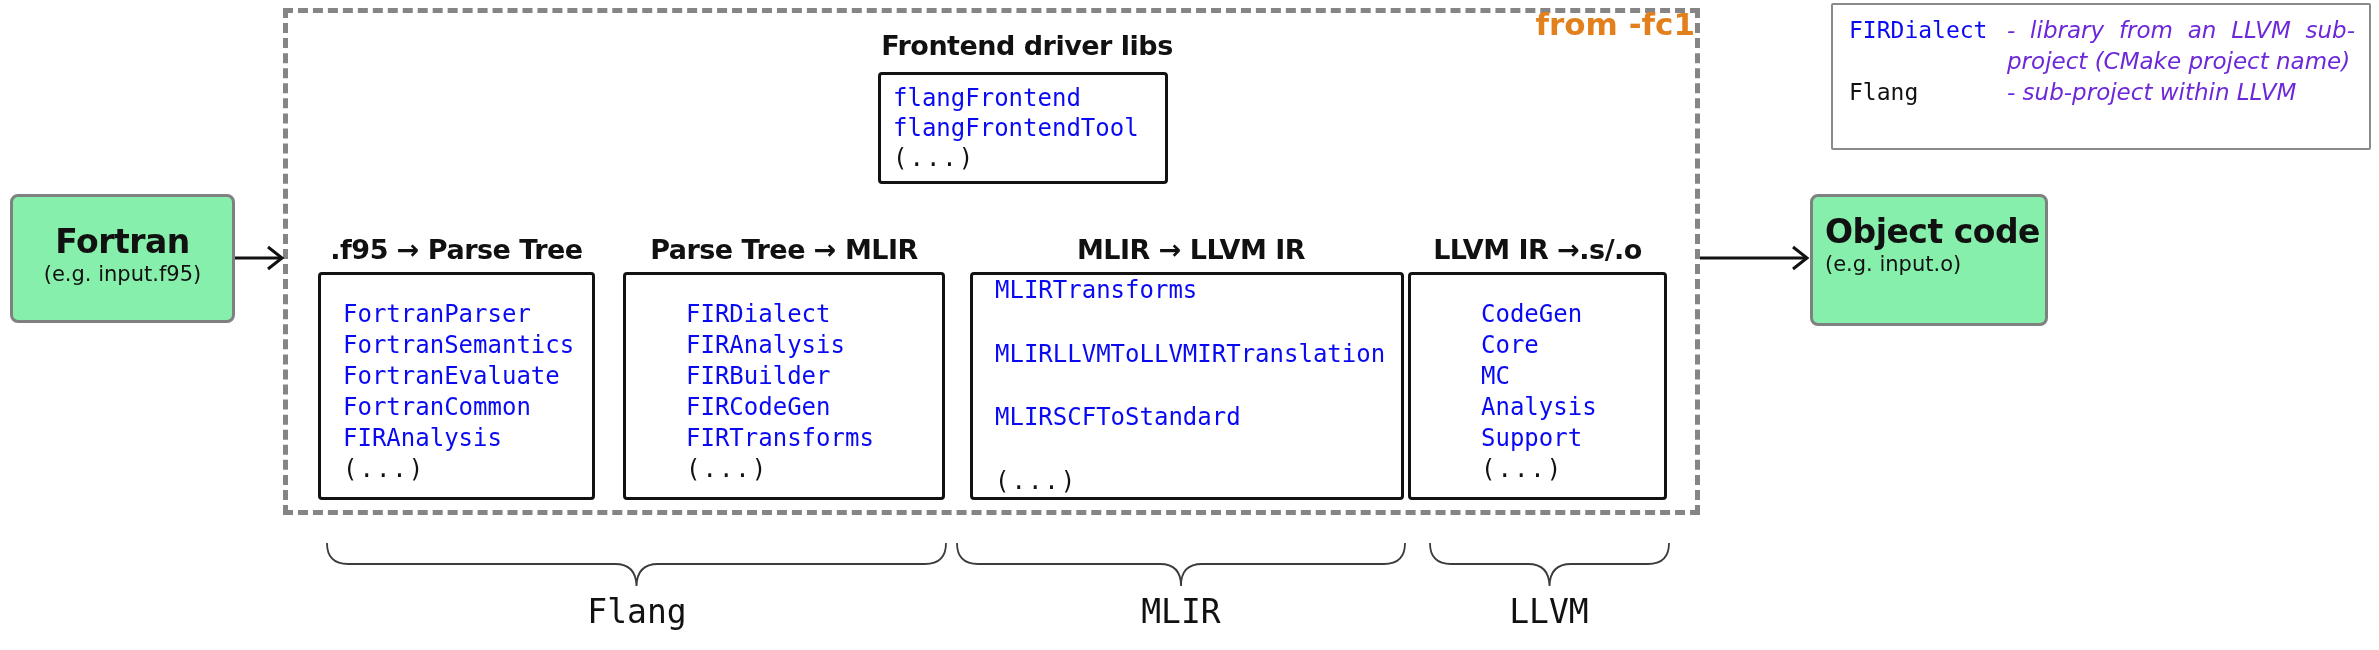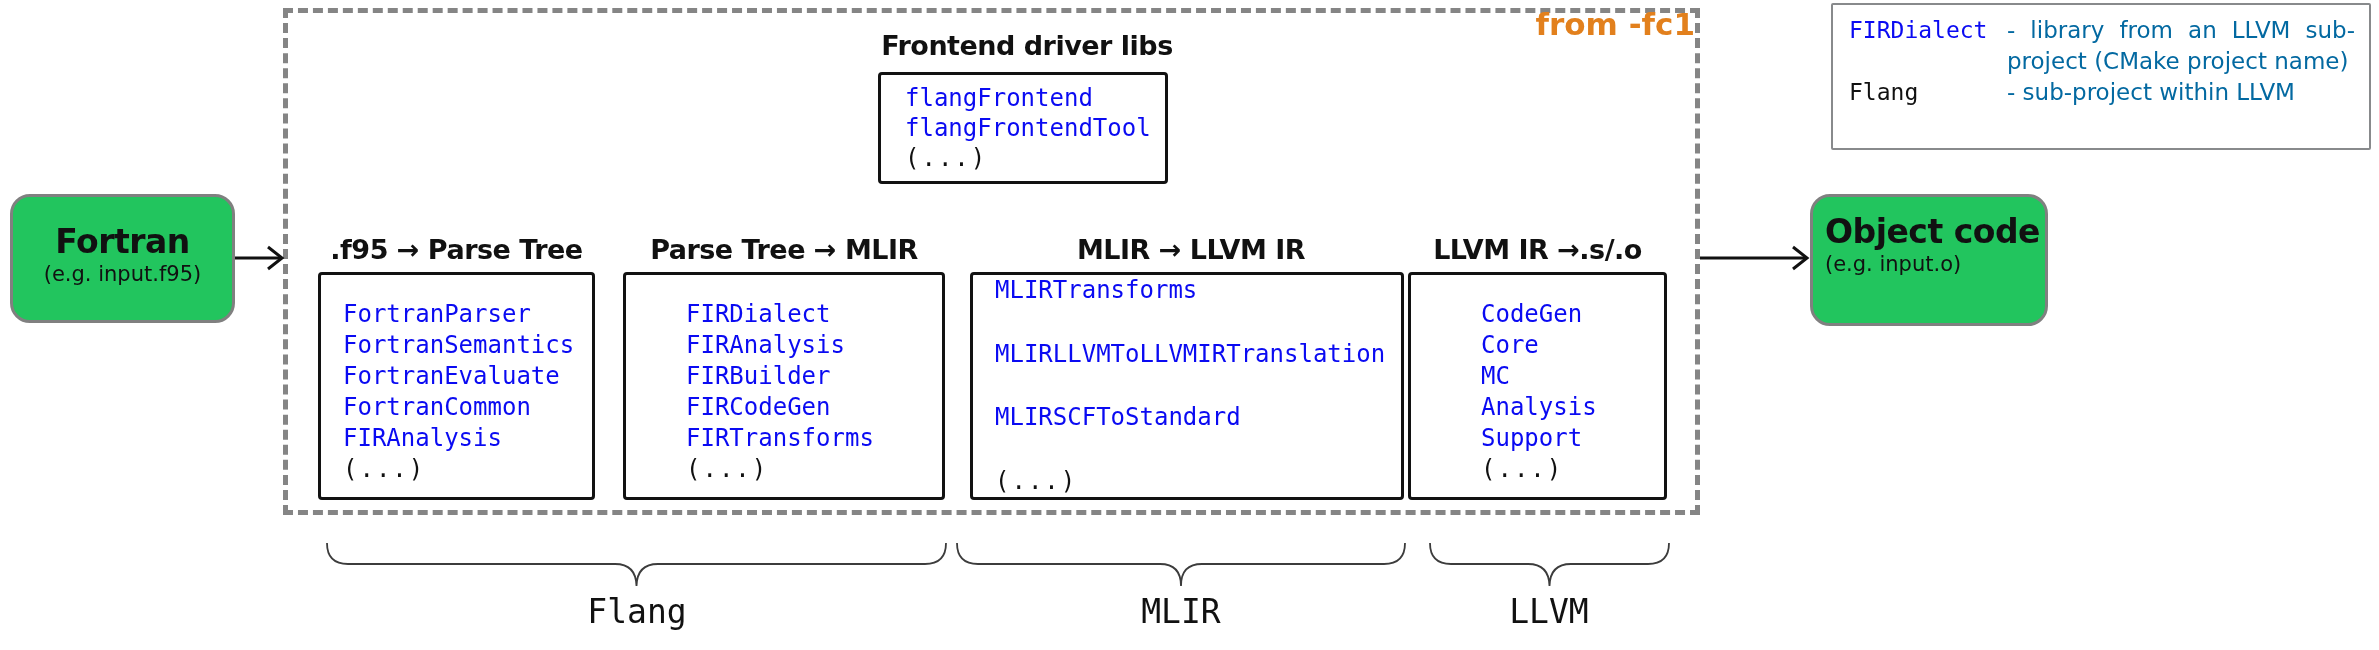--- a/index.html
+++ b/index.html
@@ -15,22 +15,22 @@
     box-sizing:border-box; border:5px dashed var(--dash-gray);
   }
   .flang-label {
     position:absolute; top:6px; left:1380px; width:315px; text-align:right;
     font-size:31px; font-weight:bold; color:var(--accent-orange);
     white-space:nowrap;
   }
 
   
   .node {
-    position:absolute; box-sizing:border-box; background:#22c55e;
-    border:3px solid var(--node-border-gray); border-radius:20px;
+    position:absolute; box-sizing:border-box; background:#86efac;
+    border:3px solid var(--node-border-gray); border-radius:8px;
   }
   .node-fortran { left:10px; top:194px; width:225px; height:129px; text-align:center; padding-top:26px; }
   .node-object  { left:1810px; top:194px; width:238px; height:132px; text-align:left; padding:16px 0 0 12px; }
   .node-title { font-size:33px; font-weight:bold; line-height:38px; letter-spacing:-0.5px; white-space:nowrap; }
   .node-sub   { font-size:21px; line-height:27px; white-space:nowrap; }
 
   
   .fd-heading {
     position:absolute; left:852px; top:30px; width:350px; text-align:center;
     font-size:27px; font-weight:bold; letter-spacing:-0.5px; white-space:nowrap;
@@ -47,21 +47,21 @@
 
   
   .lib-box {
     position:absolute; box-sizing:border-box; background:#fff;
     border:3px solid var(--box-border-black); border-radius:4px;
     font-family:"DejaVu Sans Mono","Liberation Mono",monospace;
     font-size:24px; color:var(--library-blue);
   }
   .lib { line-height:31px; white-space:nowrap; }
   .lib.etc { color:#111; letter-spacing:2px; }
-  .fd-box { left:878px; top:72px; width:290px; height:112px; padding:8px 0 0 24px; }
+  .fd-box { left:878px; top:72px; width:290px; height:112px; padding:8px 0 0 12px; }
   .fd-box .lib { line-height:30px; }
   .box1 { left:318px;  top:272px; width:277px; height:228px; padding:24px 0 0 22px; }
   .box2 { left:623px;  top:272px; width:322px; height:228px; padding:24px 0 0 60px; }
   .box3 { left:970px;  top:272px; width:434px; height:228px; padding-left:22px;
           display:flex; flex-direction:column; justify-content:space-between; }
   .box4 { left:1408px; top:272px; width:259px; height:228px; padding:24px 0 0 70px; }
 
   
   .arrow { position:absolute; }
   .arrow line, .arrow polyline { stroke:#111; stroke-width:3; fill:none; }
@@ -71,21 +71,21 @@
     position:absolute; left:1831px; top:3px; width:540px; height:147px;
     box-sizing:border-box; background:#fff; border:2px solid #888a8c;
     border-radius:2px; padding:10px 14px 0 16px;
     display:grid; grid-template-columns:158px 1fr; align-content:start;
   }
   .legend .term {
     font-family:"DejaVu Sans Mono","Liberation Mono",monospace;
     font-size:23px; line-height:31px; color:var(--library-blue); white-space:nowrap;
   }
   .legend .term.plain { color:#111; }
-  .legend .desc { font-size:23px; line-height:31px; color:#0369a1; text-align:justify; }
+  .legend .desc { font-size:23px; line-height:31px; color:#6d28d9; text-align:justify;font-style:italic; }
 
   
   .brace { position:absolute; top:542px; }
   .brace path { fill:none; stroke:#3c3c3c; stroke-width:1.8; }
   .brace-label {
     position:absolute; top:592px; width:220px; text-align:center;
     font-family:"DejaVu Sans Mono","Liberation Mono",monospace;
     font-size:33px; color:#111;
   }
   .bl1 { left:527px; }

